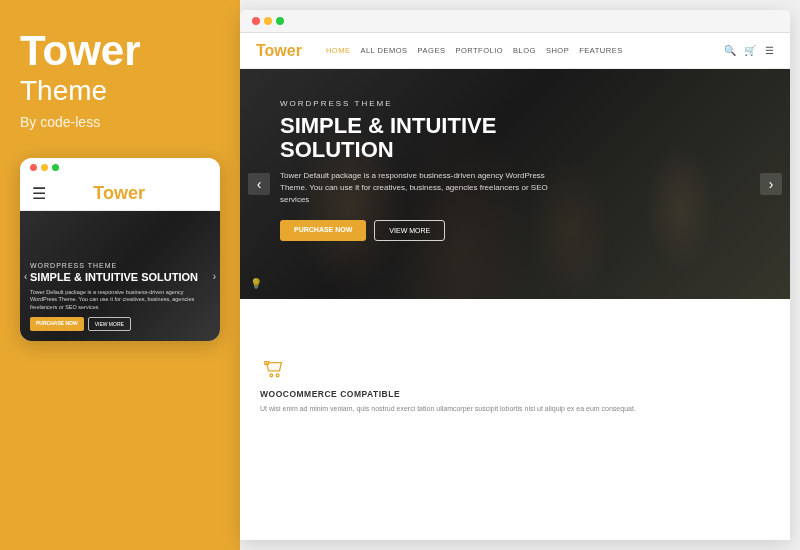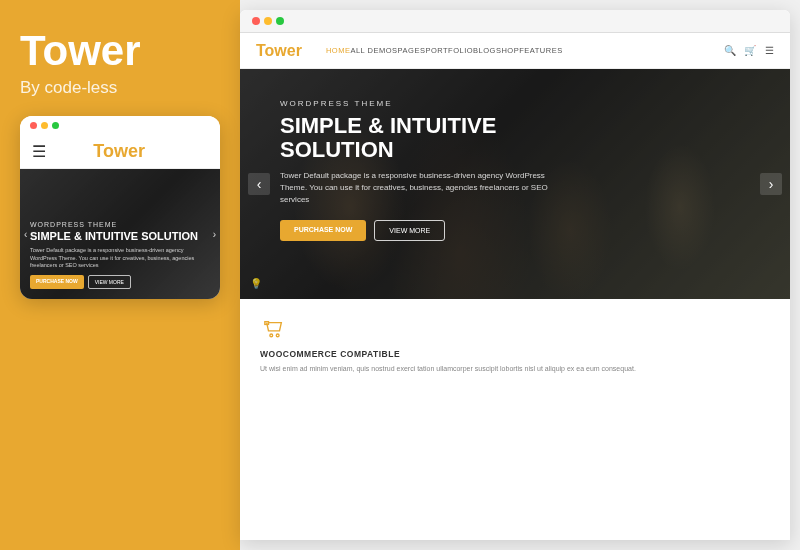--- a/index.html
+++ b/index.html
@@ -29,24 +29,24 @@
       line-height: 1;
     }
     .left-subtitle {
       font-size: 28px;
       font-weight: 300;
       color: #fff;
       line-height: 1.2;
       margin-top: 2px;
     }
     .left-by {
-      font-size: 17px;
+      font-size: 14px;
       color: rgba(255,255,255,0.85);
       margin-top: 6px;
-      margin-bottom: 18px;
+      margin-bottom: 28px;
     }
 
     
     .mobile-mockup {
       background: #fff;
       border-radius: 12px;
       overflow: hidden;
       width: 200px;
       box-shadow: 0 4px 20px rgba(0,0,0,0.2);
     }
@@ -201,21 +201,21 @@
     }
     .site-logo {
       font-size: 16px;
       font-weight: 900;
       color: #333;
       margin-right: 10px;
     }
     .site-logo span { color: #E8A830; }
     .nav-links {
       display: flex;
-      gap: 0;
+      gap: 10px;
       align-items: center;
       flex: 1;
     }
     .nav-link {
       font-size: 7.5px;
       color: #555;
       text-transform: uppercase;
       letter-spacing: 0.5px;
       cursor: pointer;
     }
@@ -326,20 +326,21 @@
       font-size: 10px;
     }
 
     
     .site-features {
       background: #fff;
       padding: 16px 20px;
       display: flex;
       gap: 20px;
       flex: 1;
+      margin-top: 40px;
     }
     .feature-item {
       flex: 1;
       display: flex;
       flex-direction: column;
     }
     .feature-icon-wrap {
       width: 28px;
       height: 28px;
       margin-bottom: 6px;
@@ -363,20 +364,21 @@
       font-size: 7px;
       color: #888;
       line-height: 1.5;
     }
   </style>
 </head>
 <body>
 
 <div class="left-panel">
   <div class="left-title">Tower</div>
+  <div class="left-subtitle">Theme</div>
   <div class="left-by">By code-less</div>
 
   <div class="mobile-mockup">
     <div class="mobile-top-bar">
       <div class="mobile-dots">
         <div class="mobile-dot dot-red"></div>
         <div class="mobile-dot dot-yellow"></div>
         <div class="mobile-dot dot-green"></div>
       </div>
     </div>

